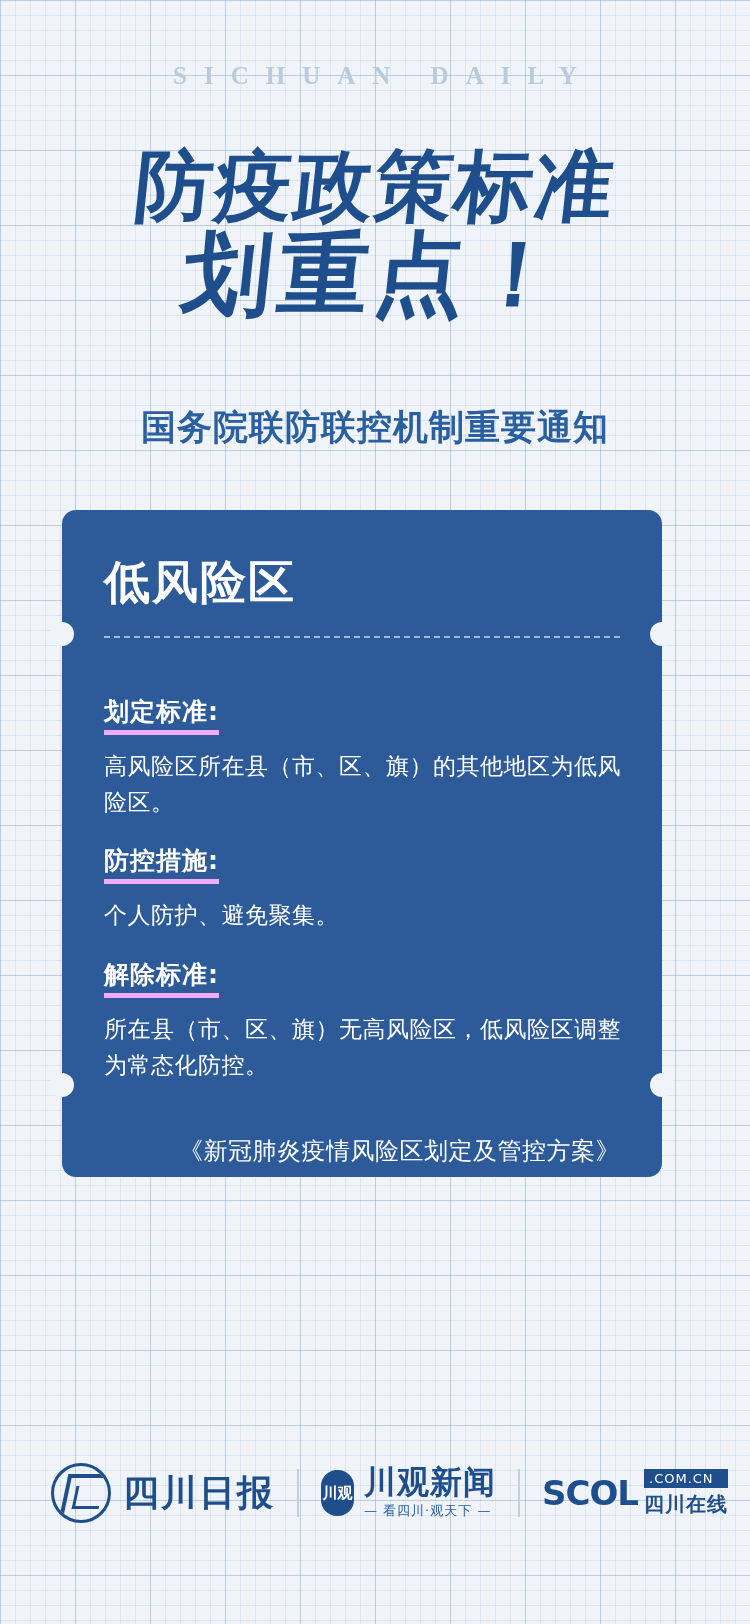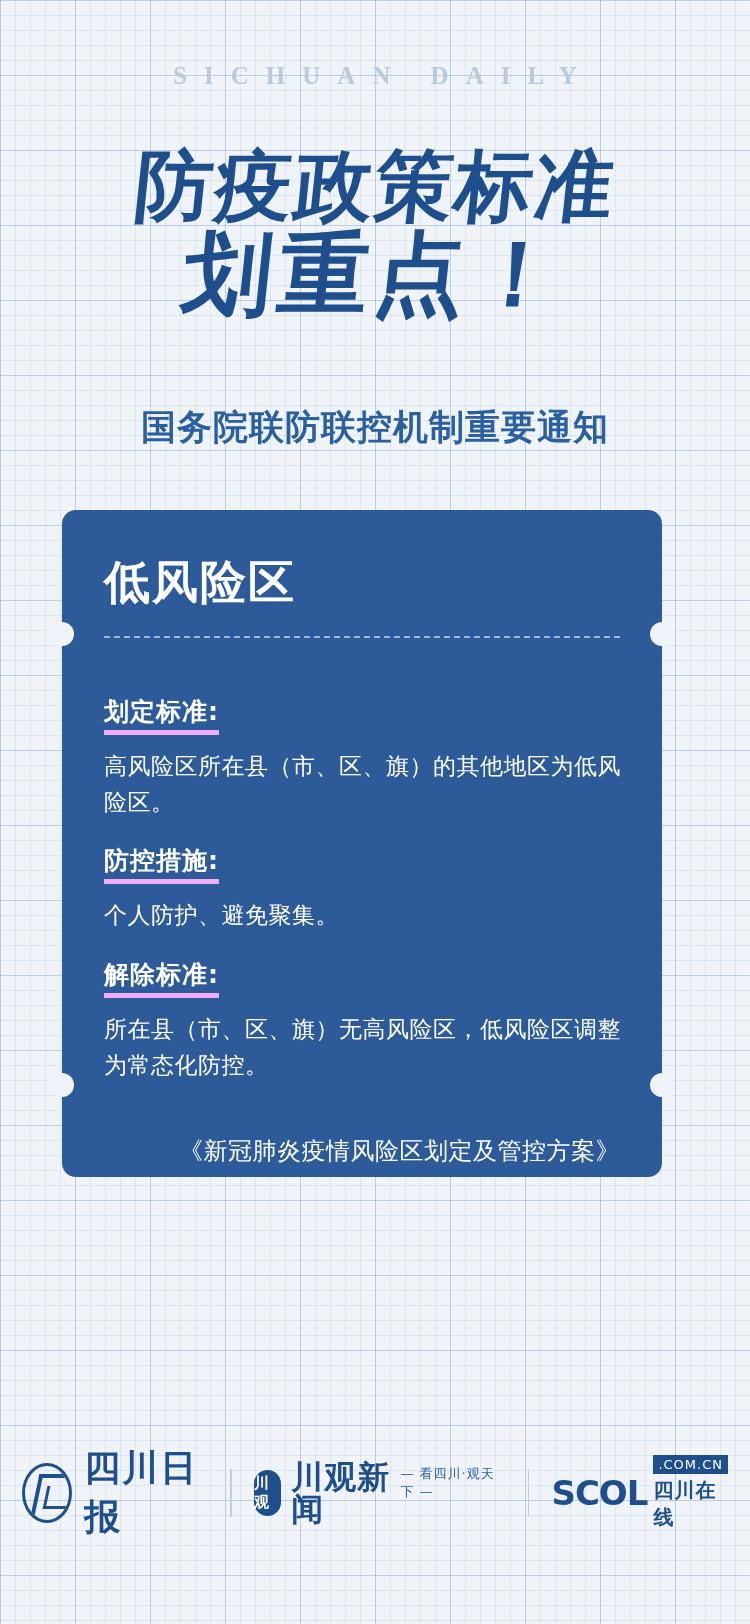--- a/index.html
+++ b/index.html
@@ -216,21 +216,21 @@
     background: #1f4e8c;
     color: #fff;
     border-radius: 16px;
     display: flex; align-items: center; justify-content: center;
     font-size: 15px;
     font-weight: 700;
     margin-right: 10px;
     letter-spacing: 0;
     font-family: "DejaVu Sans", "Liberation Sans", sans-serif;
   }
-  .cg-text { display: flex; flex-direction: row; }
+  .cg-text { display: flex; flex-direction: column; }
   .cg-main {
     font-size: 32px;
     font-weight: 700;
     color: #1f4e8c;
     letter-spacing: 1px;
     line-height: 1;
     font-family: "DejaVu Sans", "Liberation Sans", sans-serif;
   }
   .cg-sub {
     font-size: 13px;

